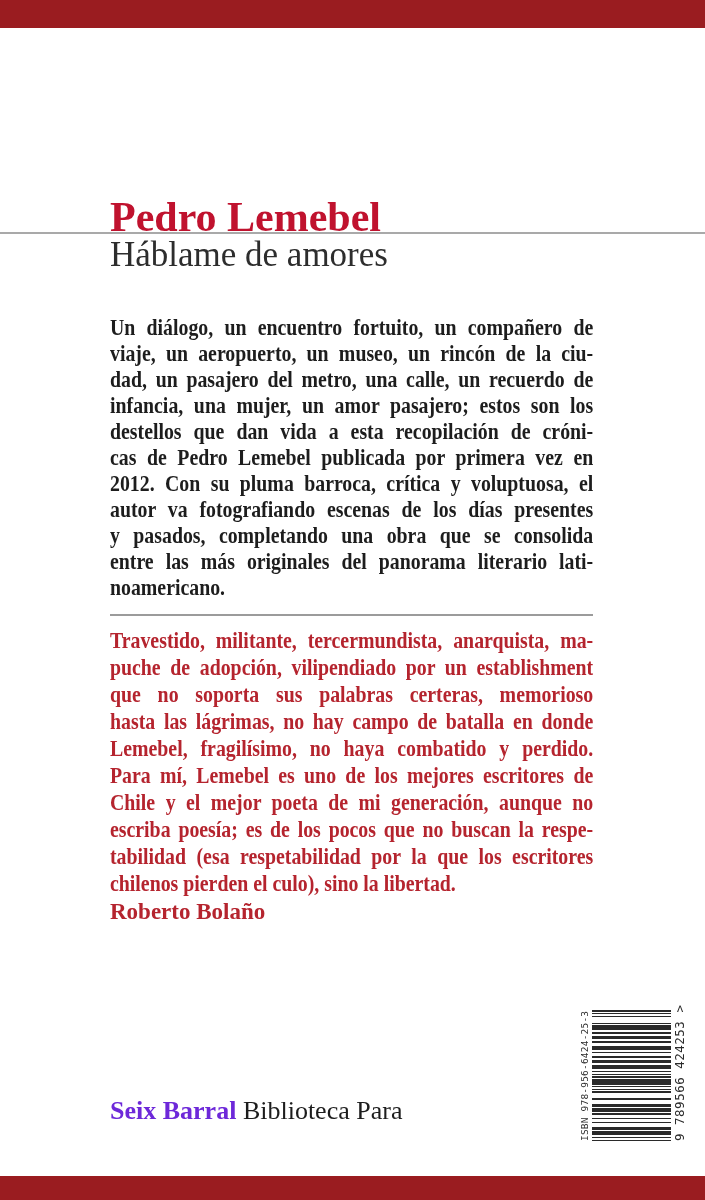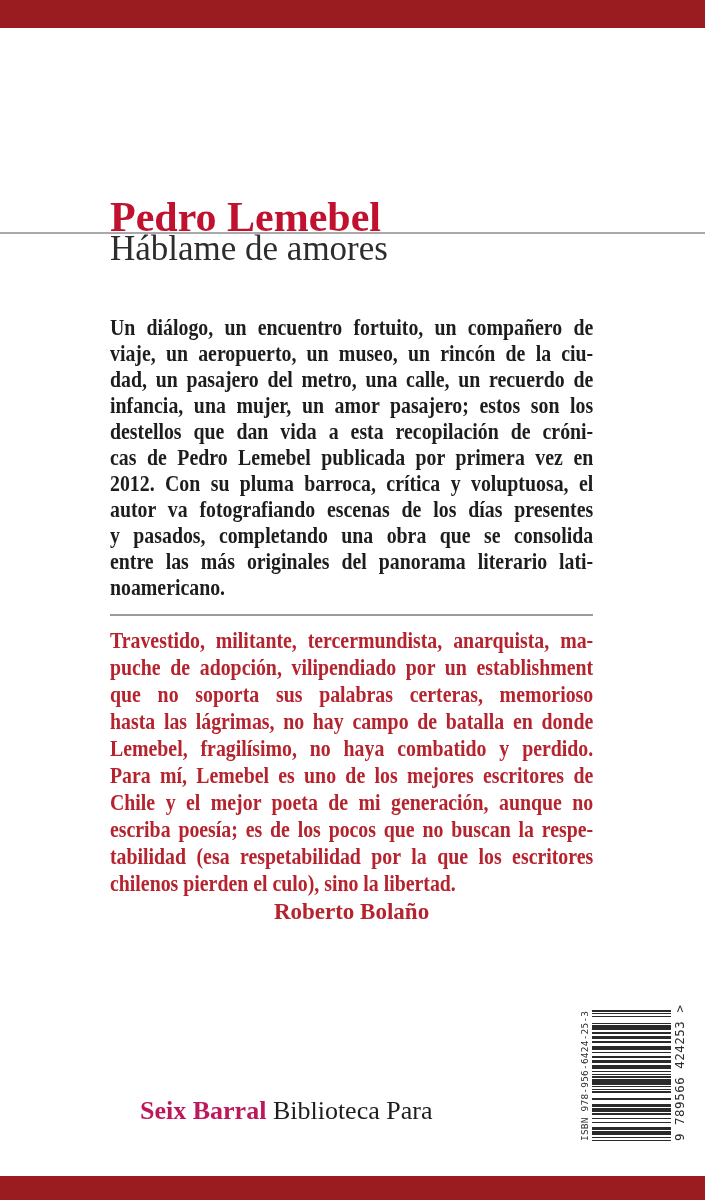--- a/index.html
+++ b/index.html
@@ -14,42 +14,42 @@
 
   #author-name {
     position:absolute; left:110px; top:199px;
     font-size:42px; line-height:36px; font-weight:700; white-space:nowrap;
   }
   #header-rule {
     position:absolute; left:0; top:232px; width:705px; height:2px;
     background:#a9a9a9;
   }
   #book-title {
-    position:absolute; left:110px; top:230px;
+    position:absolute; left:110px; top:236px;
     font-size:35px; line-height:37px; font-weight:400; color:#2d2d2d; white-space:nowrap;
   }
 
   .jpara {
     position:absolute; left:110px; width:585px;
     transform:scaleX(0.826); transform-origin:0 0;
     font-weight:700; font-size:24px;
   }
   #synopsis-paragraph { top:314px; line-height:26px; }
   #quote-paragraph    { top:627px; line-height:27px; }
   .jline { text-align:justify; text-align-last:justify; }
   .jline.lastline { text-align-last:left; }
 
   #divider-rule {
     position:absolute; left:110px; top:614px; width:483px; height:2px;
     background:#9b9b9b;
   }
 
   #quote-attribution {
     position:absolute; left:110px; top:898px; width:483px;
-    text-align:center; font-size:23px; line-height:27px; font-weight:700;
+    text-align:left; font-size:23px; line-height:27px; font-weight:700;
   }
 
   #barcode {
     position:absolute; left:578px; top:1011px; width:110px; height:130px;
   }
   #barcode-inner {
     position:absolute; left:-10px; top:10px; width:130px; height:110px;
     transform:rotate(-90deg);
     display:flex; flex-direction:column;
   }
@@ -214,18 +214,18 @@
         <div class="module"></div>
         <div class="module on"></div>
         <div class="module"></div>
         <div class="module on"></div>
       </div>
     <div id="barcode-digits">9 789566 424253 &gt;</div>
   </div>
 </div>
 
 <div id="publisher-line">
-  <span id="publisher-imprint" style="color: #be185d; margin-left: 30px;">Seix Barral</span>
+  <span id="publisher-imprint" style="color: #6d28d9;">Seix Barral</span>
   <span> </span>
   <span id="publisher-collection">Biblioteca Para</span>
 </div>
 
 <div id="bottom-band" class="band" style="background: rgb(154, 28, 32);"></div>
 
 </body></html>

